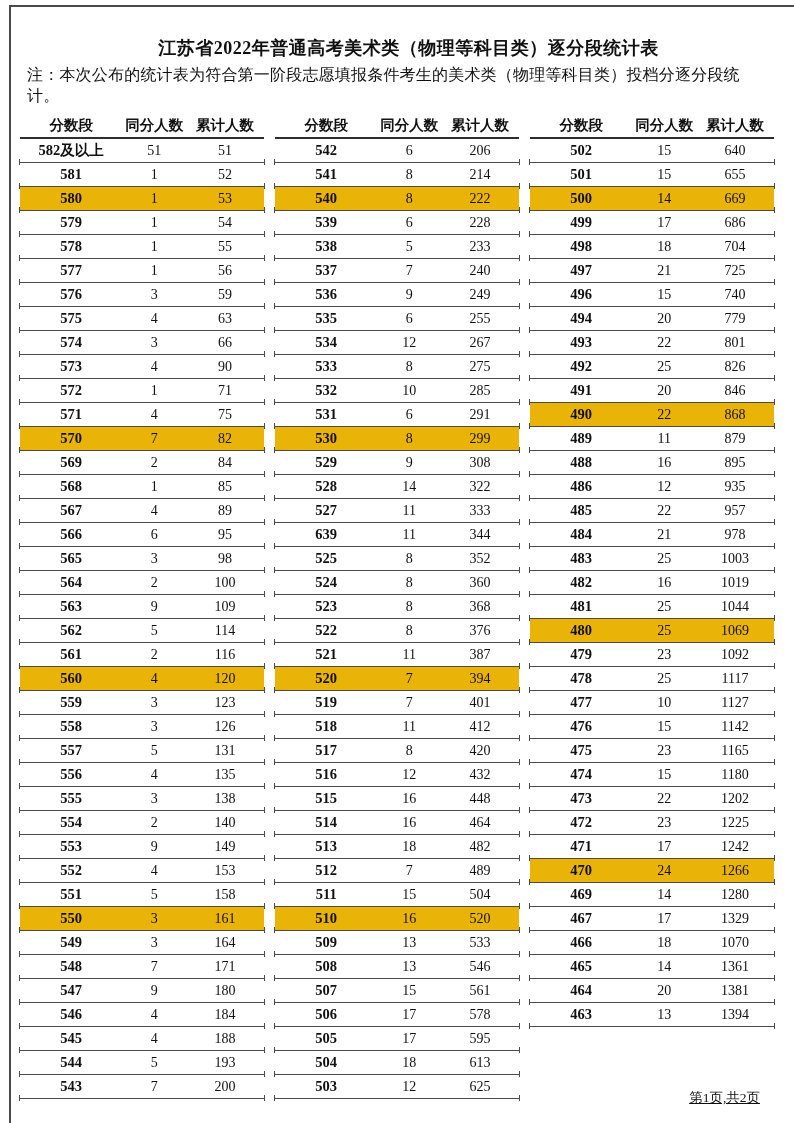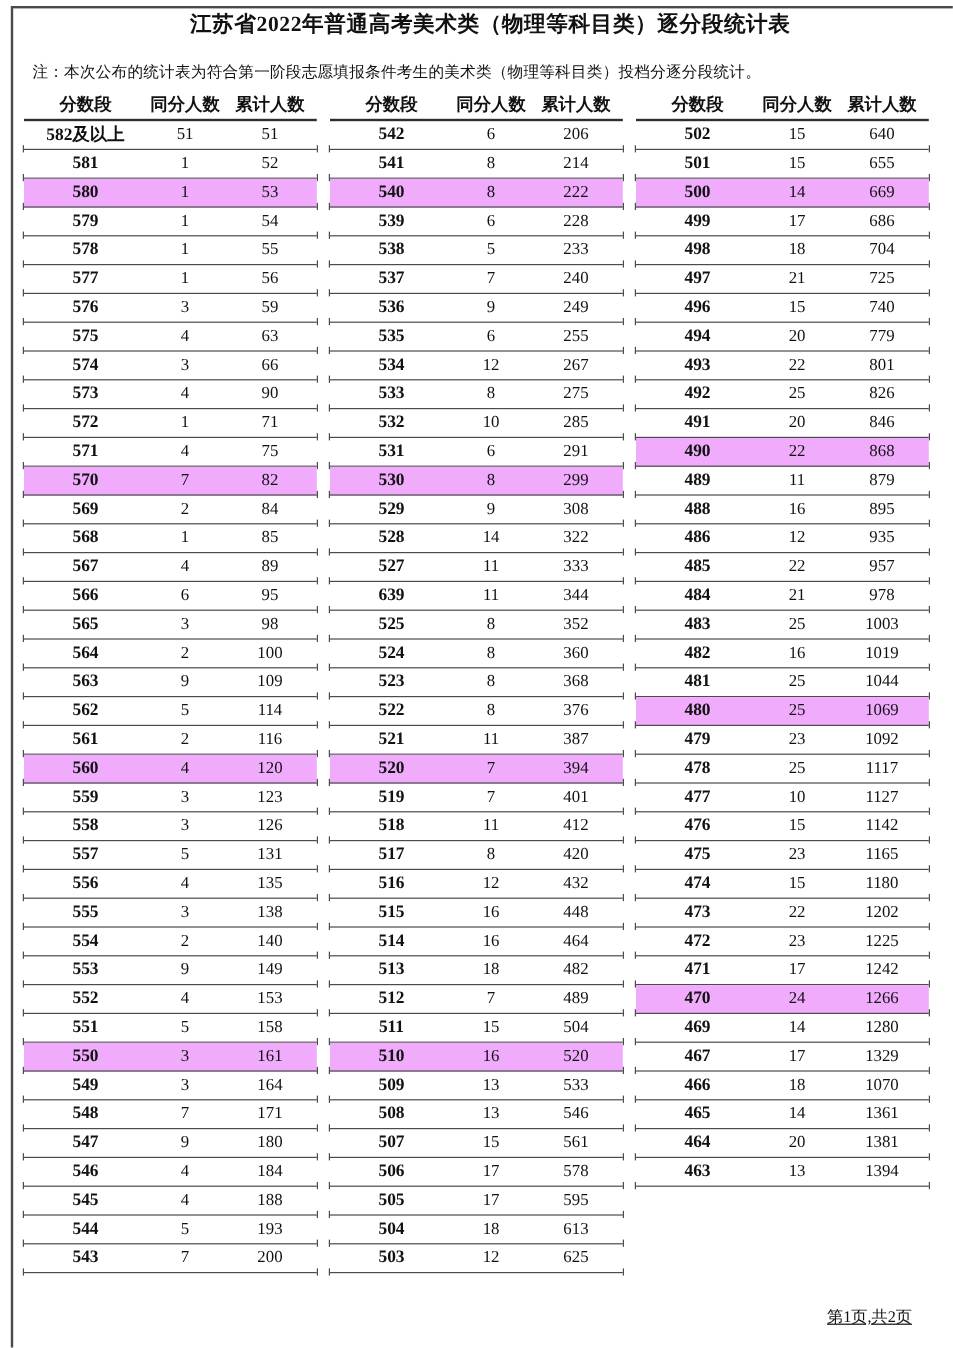--- a/index.html
+++ b/index.html
@@ -7,25 +7,25 @@
   body {
     width:794px; height:1123px; position:relative; overflow:hidden;
     font-family:"Liberation Serif","DejaVu Serif",serif;
     color:#111111;
   }
   .page-border {
     position:absolute; left:9px; top:5px; width:792px; height:1126px;
     border:2px solid #4a4a4a; pointer-events:none;
   }
   .title {
-    margin-top:8px; text-align:center;
+    margin-top:36px; text-align:center;
     font-size:18px; font-weight:bold; letter-spacing:0.5px;padding-left:23px;
   }
   .note {
-    margin:19px 22px 7px 27px; font-size:13px; letter-spacing:0.2px;
+    margin:5px 22px 7px 27px; font-size:16px; letter-spacing:0.2px;
   }
   .tables {
     display:flex; justify-content:space-between;
     margin:2px 20px 0 20px;
   }
   .score-table { width:244px; }
   .thead {
     display:flex; height:25px; align-items:center;
     font-weight:bold; font-size:14.5px;
     border-bottom:2px solid #2e2e2e;
@@ -36,21 +36,21 @@
   .row {
     display:flex; height:24px; align-items:center;
     position:relative; border-bottom:1px solid #4b4b4b;
   }
   .row::before, .row::after {
     content:""; position:absolute; bottom:-3px;
     width:1px; height:6px; background:#4b4b4b;
   }
   .row::before { left:-1px; }
   .row::after  { right:-1px; }
-  .row.hl { background:#f0abfc; }
+  .row.hl { background:#eab308; }
   .c { font-size:14px; }
   .c.score { font-weight:bold; font-size:14.5px; }
   .footer {
     position:absolute; right:34px; bottom:16px; font-size:13.5px;text-decoration:underline;
   }
 </style>
 </head>
 <body>
 
 <div class="page-border"></div>

